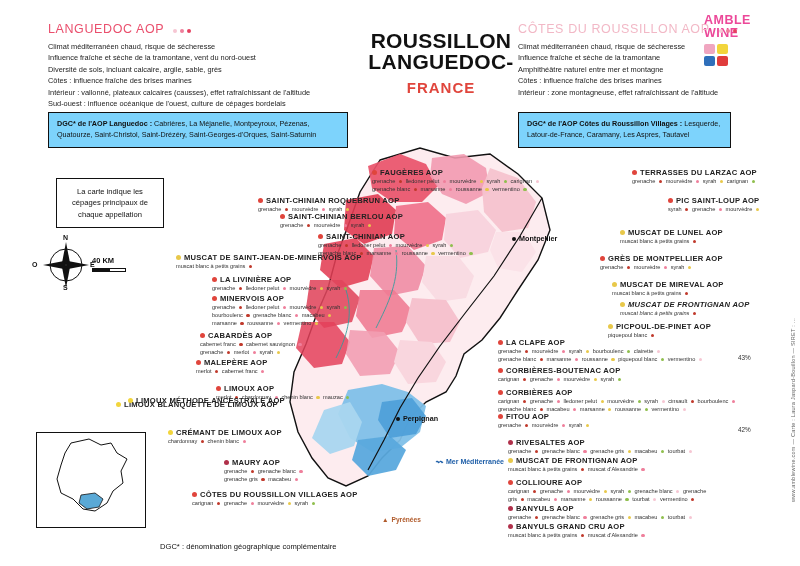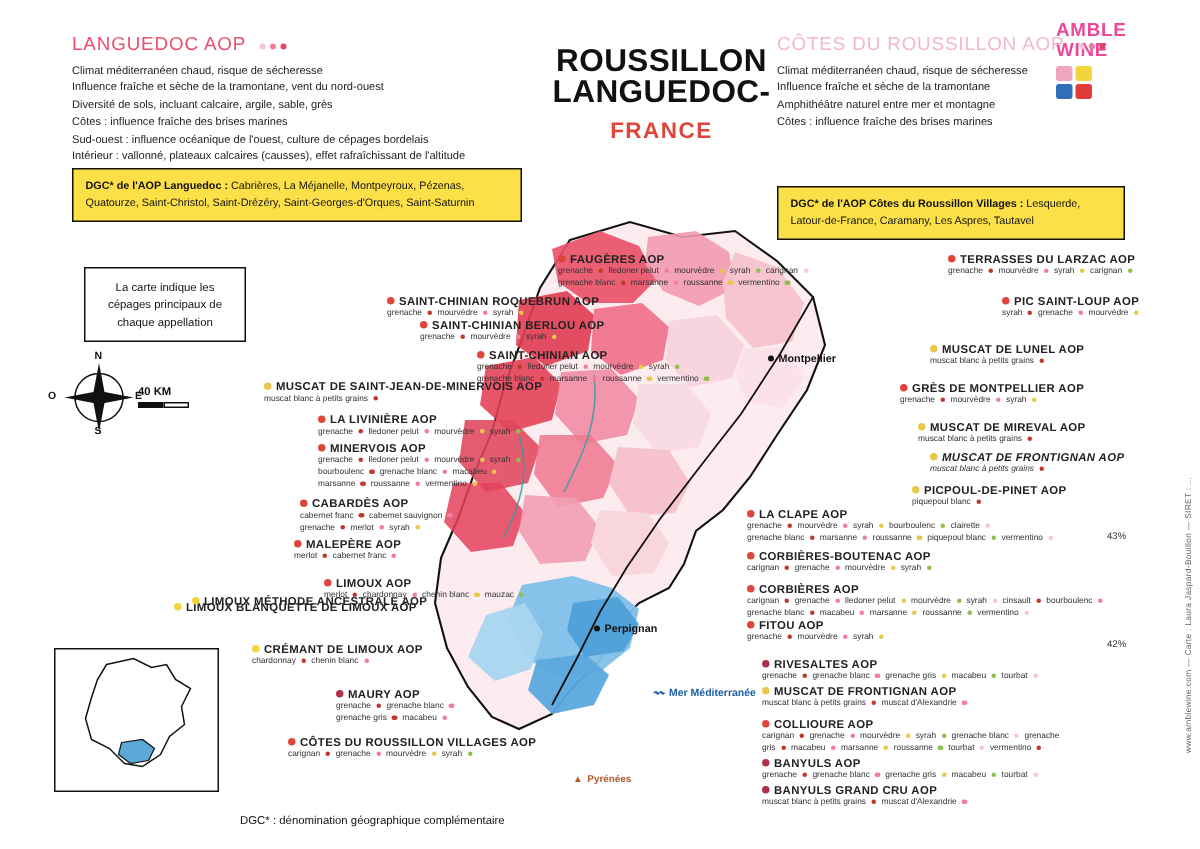--- a/index.html
+++ b/index.html
@@ -42,21 +42,21 @@
   .reg-lines li { list-style: none; font-size: 7.4px; line-height: 1.55; color: #222; }
 
   
   .dgc-box {
     position: absolute;
     border: 1px solid #111;
     padding: 6px 8px;
     font-size: 7.2px;
     line-height: 1.5;
     color: #111;
-    background: #fde047;
+    background: #7dd3fc;
   }
   .dgc-box b { font-weight: 700; }
 
   
   .legend-note {
     position: absolute; left: 56px; top: 178px; width: 108px;
     border: 1px solid #111; padding: 7px 6px; text-align: center;
     font-size: 7.6px; line-height: 1.5; color: #111; background: #fff;
   }
 
@@ -126,42 +126,43 @@
 
   <div class="reg-head" style="left:48px; top:22px; width:300px;">
     <div class="reg-title lang">
       <span>LANGUEDOC AOP</span><span class="dots"><i class="d1"></i><i class="d2"></i><i class="d3"></i></span>
     </div>
     <ul class="reg-lines">
       <li>Climat méditerranéen chaud, risque de sécheresse</li>
       <li>Influence fraîche et sèche de la tramontane, vent du nord-ouest</li>
       <li>Diversité de sols, incluant calcaire, argile, sable, grès</li>
       <li>Côtes : influence fraîche des brises marines</li>
+      <li>Intérieur : vallonné, plateaux calcaires (causses), effet rafraîchissant de l'altitude</li>
       <li>Sud-ouest : influence océanique de l'ouest, culture de cépages bordelais</li>
-      <li>Intérieur : vallonné, plateaux calcaires (causses), effet rafraîchissant de l'altitude</li>
     </ul>
   </div>
 
   <div class="reg-head" style="left:518px; top:22px; width:280px;">
     <div class="reg-title cdr">
       <span>CÔTES DU ROUSSILLON AOP</span><span class="dots"><i class="d1"></i><i class="d2"></i><i class="d3"></i></span>
     </div>
     <ul class="reg-lines">
       <li>Climat méditerranéen chaud, risque de sécheresse</li>
       <li>Influence fraîche et sèche de la tramontane</li>
       <li>Amphithéâtre naturel entre mer et montagne</li>
       <li>Côtes : influence fraîche des brises marines</li>
+      <li>Intérieur : zone montagneuse, effet rafraîchissant de l'altitude</li>
     </ul>
   </div>
 
   <div class="dgc-box" style="left:48px; top:112px; width:300px;">
     <b>DGC* de l'AOP Languedoc :</b>
     <span>Cabrières, La Méjanelle, Montpeyroux, Pézenas, Quatourze, Saint-Christol, Saint-Drézéry, Saint-Georges-d'Orques, Saint-Saturnin</span>
   </div>
-  <div class="dgc-box" style="left:518px; top:124px; width:232px;">
+  <div class="dgc-box" style="left:518px; top:112px; width:213px;">
     <b>DGC* de l'AOP Côtes du Roussillon Villages :</b>
     <span>Lesquerde, Latour-de-France, Caramany, Les Aspres, Tautavel</span>
   </div>
 
   <div class="legend-note">La carte indique les cépages principaux de chaque appellation</div>
 
   <div class="compass">
     <svg width="64" height="58" viewBox="0 0 64 58">
       <circle cx="32" cy="29" r="16" fill="none" stroke="#111" stroke-width="1"></circle>
       <polygon points="32,6 36,27 32,29 28,27" fill="#111"></polygon>

